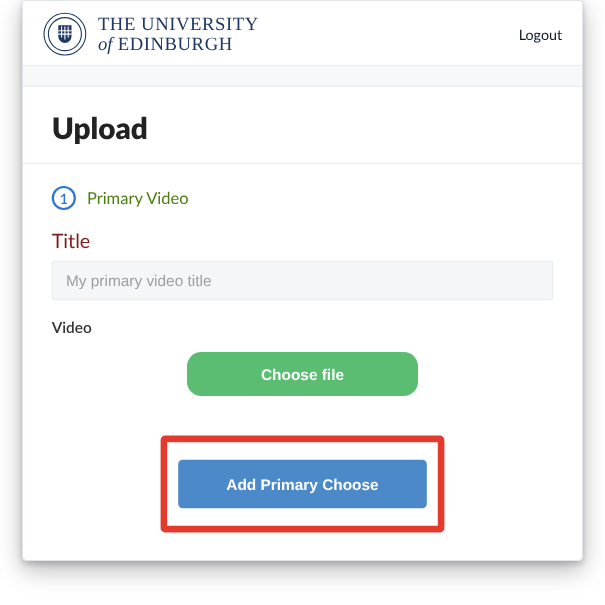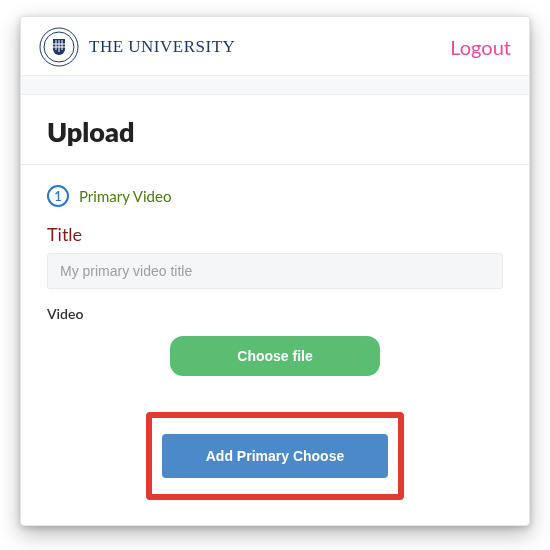--- a/index.html
+++ b/index.html
@@ -1,33 +1,33 @@
 <!DOCTYPE html>
 <html><head>
 <meta charset="utf-8">
 <style>
   * { box-sizing: border-box; margin: 0; padding: 0; }
   html, body { width: 550px; height: 550px; font-family: -apple-system, "Segoe UI", "Lato", sans-serif; background: #fff; }
   .frame {
-    width: 510px; height: 510px; margin: 16px auto; background: #fff;
+    width: 510px; height: 510px; margin: 0 auto; background: #fff;
     border: 1px solid #e1e4e8; border-radius: 4px;
     box-shadow: 0 8px 22px rgba(0,0,0,0.28), 0 2px 6px rgba(0,0,0,0.18);
     overflow: hidden; display: flex; flex-direction: column;
   }
   .header {
     display: flex; align-items: center; justify-content: space-between;
     padding: 10px 18px 8px 18px; background: #fff;
   }
   .brand { display: flex; align-items: center; gap: 10px; }
   .brand-text { color: #1f3864; line-height: 1.05; }
   .brand-text .l1 { font-size: 17px; letter-spacing: 0.5px; font-weight: 400; font-family: Georgia, 'Times New Roman', serif; }
   .brand-text .l2 { font-size: 17px; font-family: Georgia, 'Times New Roman', serif; }
   .brand-text .l2 .of { font-style: italic; font-weight: 400; }
   .brand-text .l2 .ed { letter-spacing: 0.5px; }
-  .logout { font-size: 20px; color: #ec4899; cursor: pointer; }
+  .logout { font-size: 13px; color: #0f172a; cursor: pointer; }
   .subbar { height: 20px; background: #f6f8fa; border-top: 1px solid #eceef1; border-bottom: 1px solid #eceef1; }
   .content { padding: 20px 26px 18px 26px; flex: 1; }
   h1.page-title { font-size: 27px; font-weight: 800; color: #222; margin-bottom: 16px; }
   .rule { height: 1px; background: #e9ecef; margin: 6px -26px 20px -26px; }
   .step-row { display: flex; align-items: center; gap: 10px; margin-bottom: 16px; }
   .step-circle {
     width: 22px; height: 22px; border: 2px solid #2a76d2; border-radius: 50%;
     display: flex; align-items: center; justify-content: center;
     color: #2a76d2; font-size: 13px; font-weight: 600;
   }
@@ -64,20 +64,21 @@
     <div class="brand">
       <svg class="crest" viewBox="0 0 40 40">
         <circle cx="20" cy="20" r="19" fill="#fff" stroke="#1f3864" stroke-width="1"></circle>
         <circle cx="20" cy="20" r="15" fill="none" stroke="#1f3864" stroke-width="1"></circle>
         <path d="M14 12 h12 v10 a6 6 0 0 1 -12 0 z" fill="#1f3864"></path>
         <path d="M17 13 L17 23 M20 13 L20 25 M23 13 L23 23" stroke="#fff" stroke-width="1"></path>
         <path d="M14 17 h12 M14 20 h12" stroke="#fff" stroke-width="1"></path>
       </svg>
       <div class="brand-text">
         <div class="l1">THE UNIVERSITY</div>
+        <div class="l2"><span class="of">of</span><span class="ed"> EDINBURGH</span></div>
       </div>
     </div>
     <div class="logout">Logout</div>
   </div>
 
   <div class="subbar"></div>
 
   <div class="content">
     <h1 class="page-title">Upload</h1>
     <div class="rule"></div>

